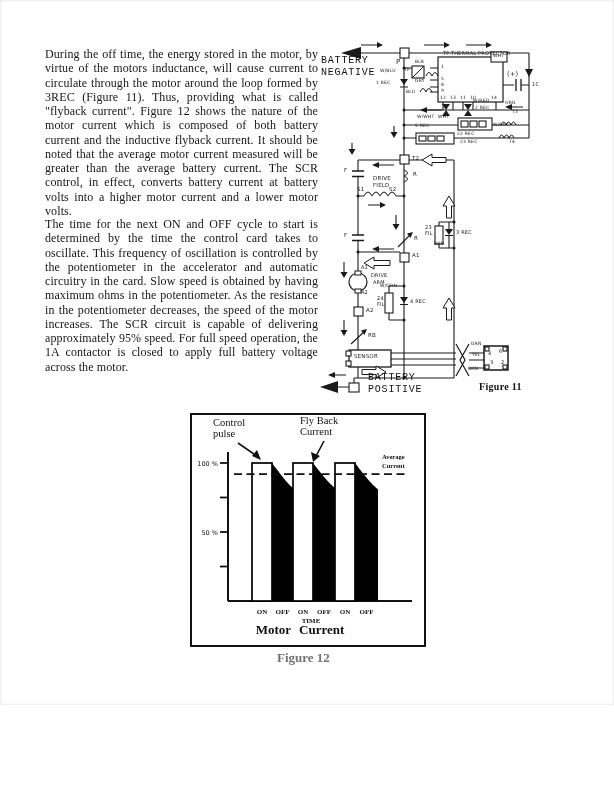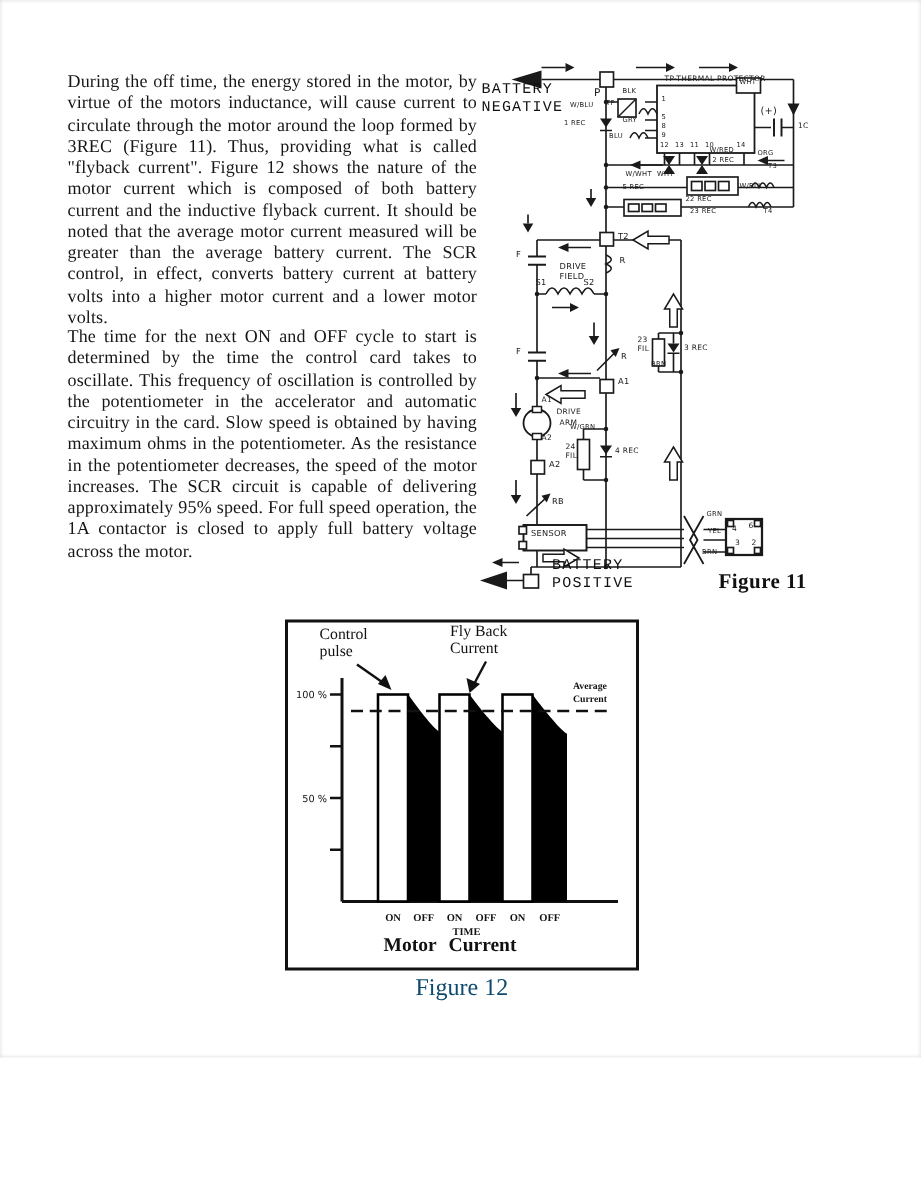--- a/index.html
+++ b/index.html
@@ -7,24 +7,24 @@
         font-family:"Liberation Serif",serif;box-shadow:inset 0 0 3px #d9d9d9;}
   .para{position:absolute;left:45px;width:273px;font-size:12px;line-height:1.19;
         text-align:justify;color:#161616;letter-spacing:0.1px;}
   #para1{top:35px;} #para2{top:205px;}
   .fig11{position:absolute;left:316px;top:30px;width:242px;height:380px;}
   .fig11 svg{position:absolute;left:0;top:0;}
   #fig11-labels{position:absolute;left:0;top:0;width:242px;height:380px;}
   .lbl{position:absolute;white-space:nowrap;font-family:"DejaVu Sans",sans-serif;
        font-size:5px;line-height:1;color:#1b1b1b;letter-spacing:0.2px;}
   .lbl.big{font-family:Liberation Mono, monospace;font-size:10px;letter-spacing:0.8px;color:#111;}
-  .lbl.cap{font-family:"Liberation Serif",serif;font-size:14px;font-weight:bold;color:#111;letter-spacing:0.3px;}
+  .lbl.cap{font-family:"Liberation Serif",serif;font-size:10px;font-weight:bold;color:#111;letter-spacing:0.3px;}
   .fig12-frame{position:absolute;left:190px;top:413px;width:236px;height:234px;
        border:2px solid #111;box-sizing:border-box;background:#fff;}
-  .fig12-caption{position:absolute;left:277px;top:650px;font-weight:normal;font-size:16px;color:#0c4a6e;}
+  .fig12-caption{position:absolute;left:277px;top:650px;font-weight:bold;font-size:13px;color:#737373;}
   .page-number{position:absolute;left:0;top:742px;width:614px;text-align:center;
        font-size:11px;color:#222;letter-spacing:1px;}
   .ct-tick{font-family:"DejaVu Sans",sans-serif;font-size:6.5px;fill:#111;}
   .ct-cat{font-family:"Liberation Serif",serif;font-size:7px;font-weight:bold;fill:#111;}
   .ct-title{font-family:"Liberation Serif",serif;font-size:13px;font-weight:bold;fill:#111;word-spacing:5px;}
   .ct-ann{font-family:"Liberation Serif",serif;font-size:10.5px;fill:#111;}
   .ct-avg{font-family:"Liberation Serif",serif;font-size:6.5px;font-weight:bold;fill:#111;}
 </style>
 </head>
 <body>

